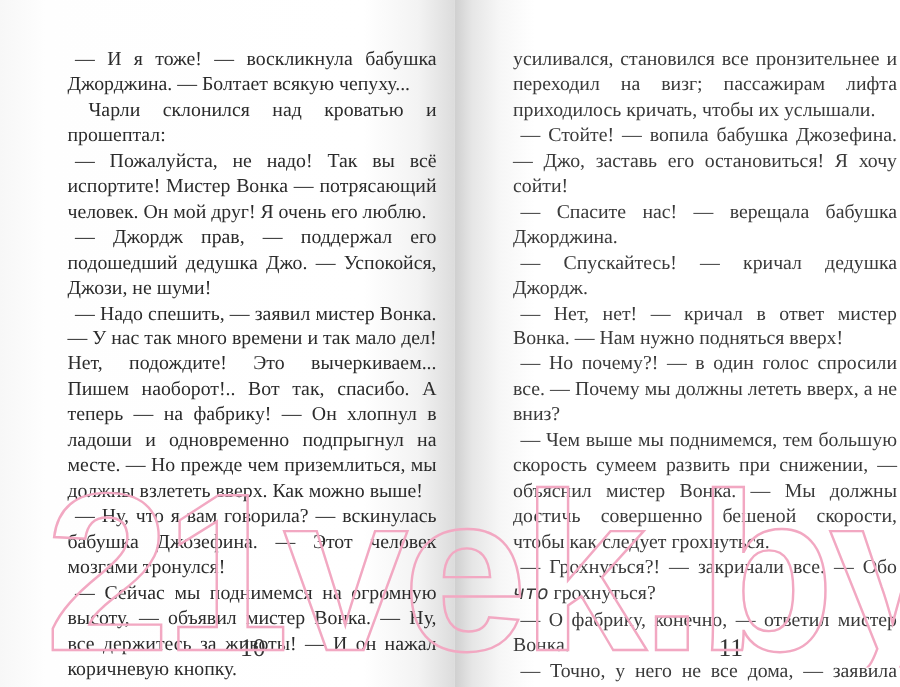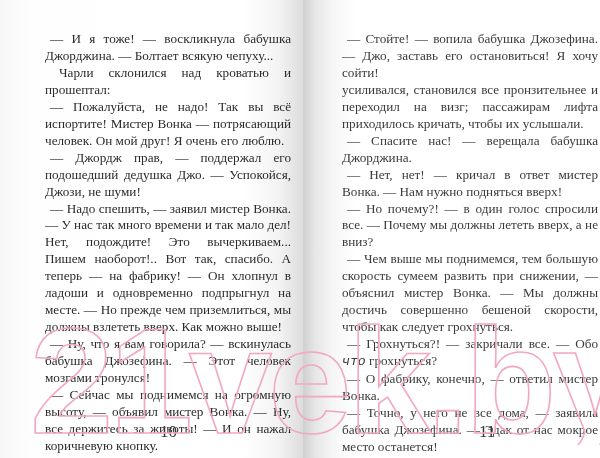--- a/index.html
+++ b/index.html
@@ -57,23 +57,24 @@
       <p class="para dash">— Надо спешить, — заявил мистер Вонка. — У нас так много времени и так мало дел! Нет, подождите! Это вычеркиваем... Пишем наоборот!.. Вот так, спасибо. А теперь — на фабрику! — Он хлопнул в ладоши и одновременно подпрыгнул на месте. — Но прежде чем приземлиться, мы должны взлететь вверх. Как можно выше!</p>
       <p class="para dash">— Ну, что я вам говорила? — вскинулась бабушка Джозефина. — Этот человек мозгами тронулся!</p>
       <p class="para dash">— Сейчас мы поднимемся на огромную высоту, — объявил мистер Вонка. — Ну, все держитесь за животы! — И он нажал коричневую кнопку.</p>
 
     </div>
     <div class="page-number">10</div>
   </div>
 
   <div class="page page-right">
     <div class="text">
+      <p class="para">усиливался, становился все пронзительнее и переходил на визг; пассажирам лифта приходилось кричать, чтобы их услышали.</p>
       <p class="para dash">— Стойте! — вопила бабушка Джозефина. — Джо, заставь его остановиться! Я хочу сойти!</p>
-      <p class="para">усиливался, становился все пронзительнее и переходил на визг; пассажирам лифта приходилось кричать, чтобы их услышали.</p>
       <p class="para dash">— Спасите нас! — верещала бабушка Джорджина.</p>
+      <p class="para dash">— Спускайтесь! — кричал дедушка Джордж.</p>
       <p class="para dash">— Нет, нет! — кричал в ответ мистер Вонка. — Нам нужно подняться вверх!</p>
       <p class="para dash">— Но почему?! — в один голос спросили все. — Почему мы должны лететь вверх, а не вниз?</p>
       <p class="para dash">— Чем выше мы поднимемся, тем большую скорость сумеем развить при снижении, — объяснил мистер Вонка. — Мы должны достичь совершенно бешеной скорости, чтобы как следует грохнуться.</p>
       <p class="para dash"><span>— Грохнуться?! — закричали все. — Обо </span><span class="em">что</span><span> грохнуться?</span></p>
       <p class="para dash">— О фабрику, конечно, — ответил мистер Вонка.</p>
       <p class="para dash">— Точно, у него не все дома, — заявила бабушка Джозефина. — Эдак от нас мокрое место останется!</p>
 
     </div>
     <div class="page-number">11</div>
   </div>

